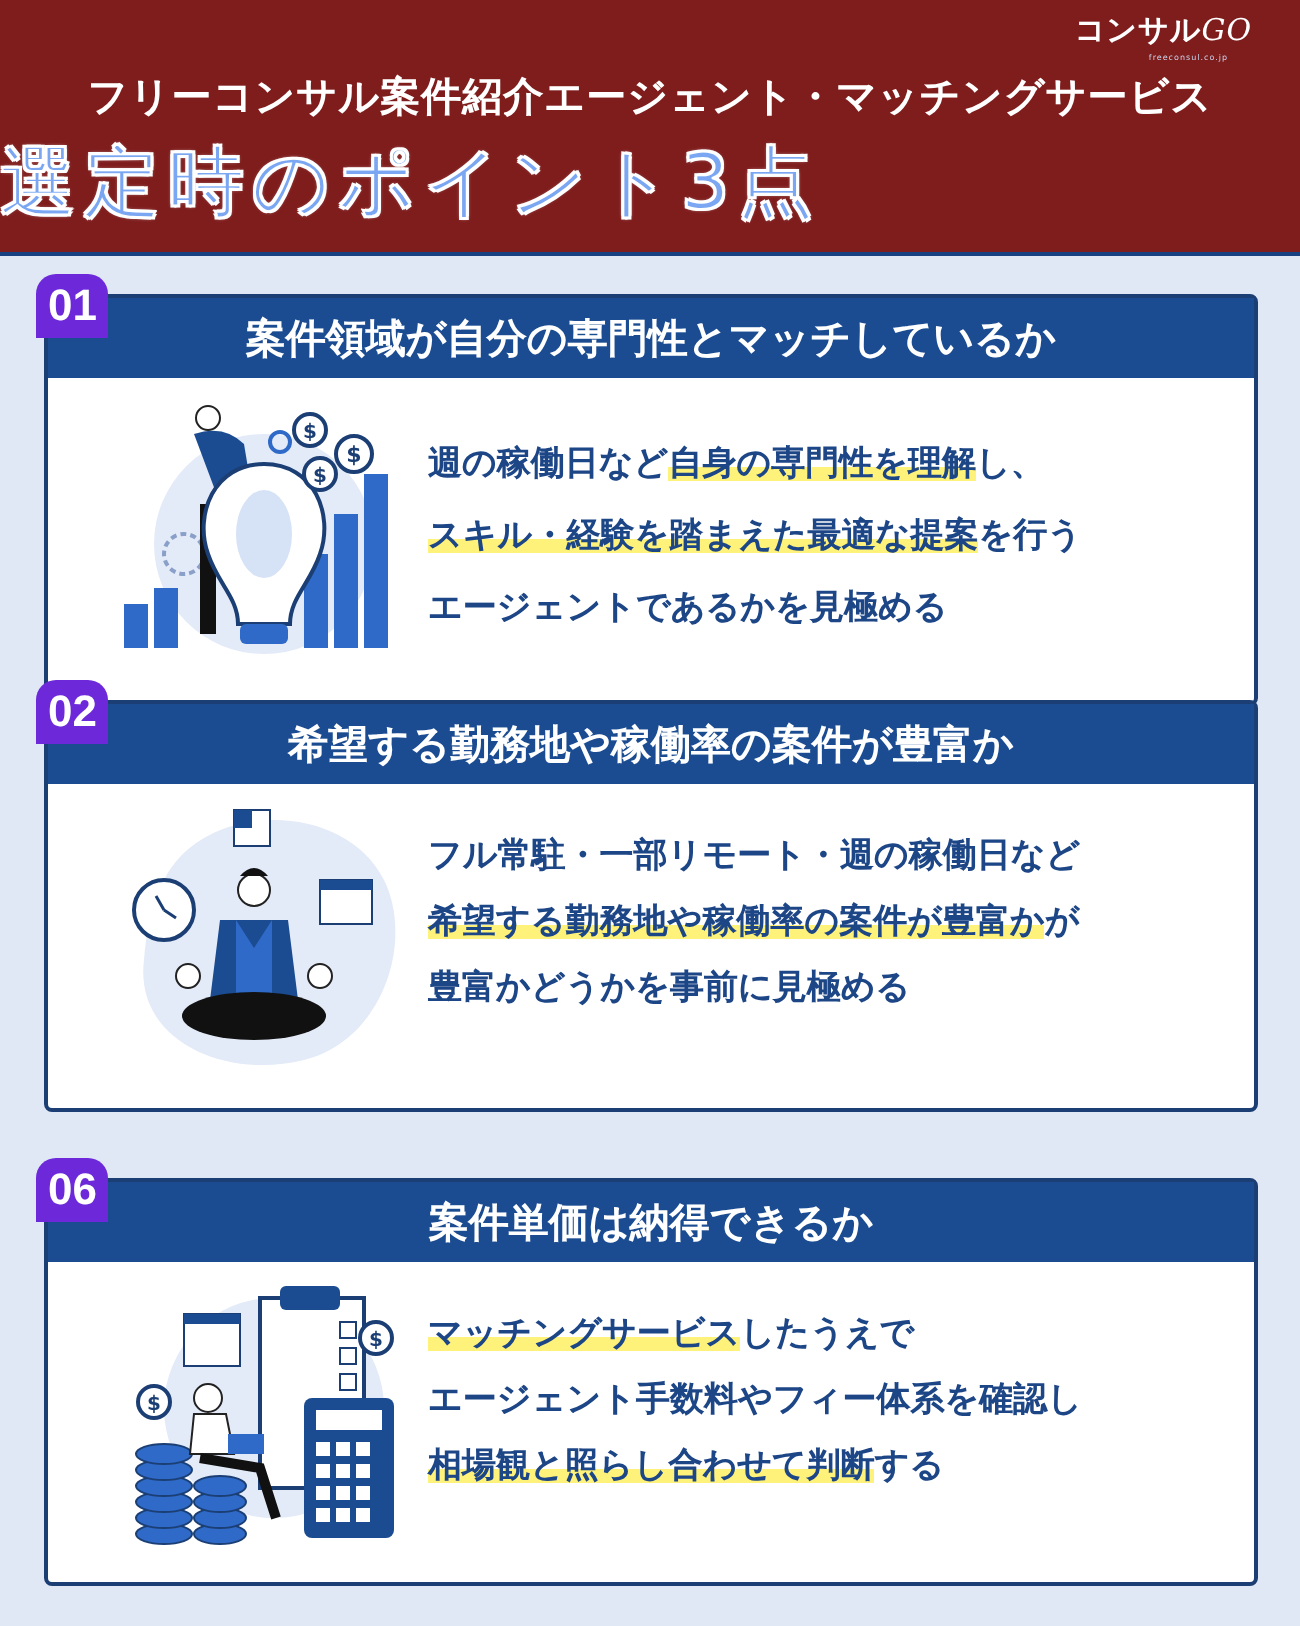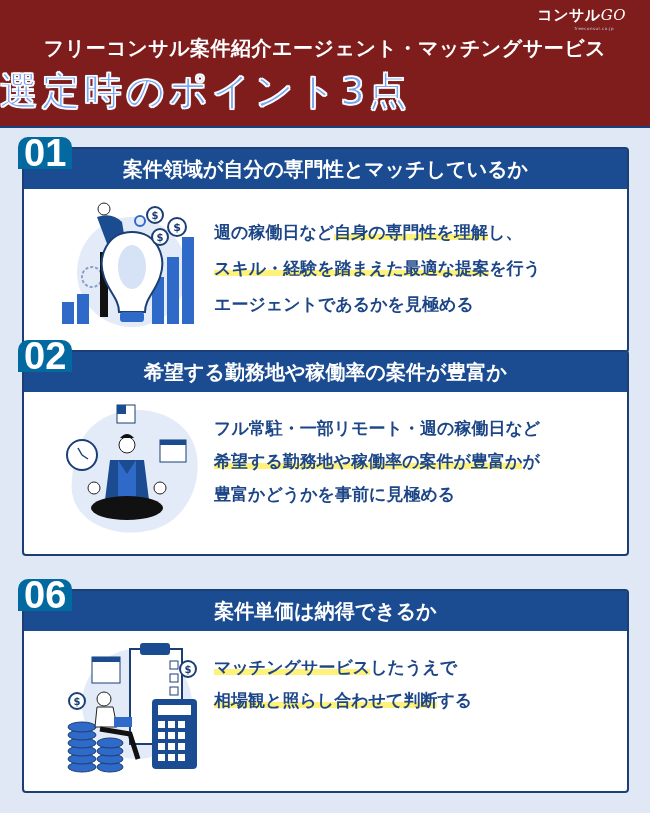--- a/index.html
+++ b/index.html
@@ -35,22 +35,22 @@
     border: 2px solid #1b3f74; border-radius: 4px;
     background: #ffffff; overflow: visible;
   }
   .panel-head {
     height: 40px; background: #1b4c91; color: #fff;
     font-size: 20px; font-weight: bold; text-align: center;
     line-height: 40px; position: relative;
   }
   .panel-num {
     position: absolute; left: -6px; top: -12px;
-    background: #0369a1; color: #fff;
-    font-size: 38px; font-weight: bold; line-height: 32px;
+    background: #6d28d9; color: #fff;
+    font-size: 22px; font-weight: bold; line-height: 32px;
     padding: 0 6px 0 6px; border-radius: 10px 10px 0 0;
     font-family: "Liberation Sans", sans-serif;
   }
   .panel-body { position: relative; }
   .illus { position: absolute; left: 28px; top: 8px; width: 150px; height: 140px; }
   .desc {
     position: absolute; left: 190px; color: #1d4687;
     font-size: 17px; font-weight: bold; line-height: 36px;
   }
   .desc-line { white-space: nowrap; }
@@ -181,16 +181,17 @@
       <path d="M45 68 h16 l4 20 h-22 z" fill="#fff" stroke="#222"></path>
       <rect x="62" y="78" width="18" height="10" fill="#2f6ac8"></rect>
       <path d="M48 90 l30 5 l8 25" stroke="#111" stroke-width="5" fill="none"></path>
       <circle cx="25" cy="62" r="8" fill="#fff" stroke="#1b3f74" stroke-width="2"></circle>
         <text x="25" y="66" font-size="10" text-anchor="middle" fill="#1b3f74" font-weight="bold">$</text>
       <circle cx="136" cy="30" r="8" fill="#fff" stroke="#1b3f74" stroke-width="2"></circle>
         <text x="136" y="34" font-size="10" text-anchor="middle" fill="#1b3f74" font-weight="bold">$</text>
     </svg>
     <div class="desc" style="top:20px;line-height:33px;">
         <div class="desc-line"><span class="hl">マッチングサービス</span><span>したうえで</span></div>
+        <div class="desc-line"><span>エージェント手数料やフィー体系を確認し</span></div>
         <div class="desc-line"><span class="hl">相場観と照らし合わせて判断</span><span>する</span></div>
       </div>
   </div>
 </div>
 
 </body></html>

